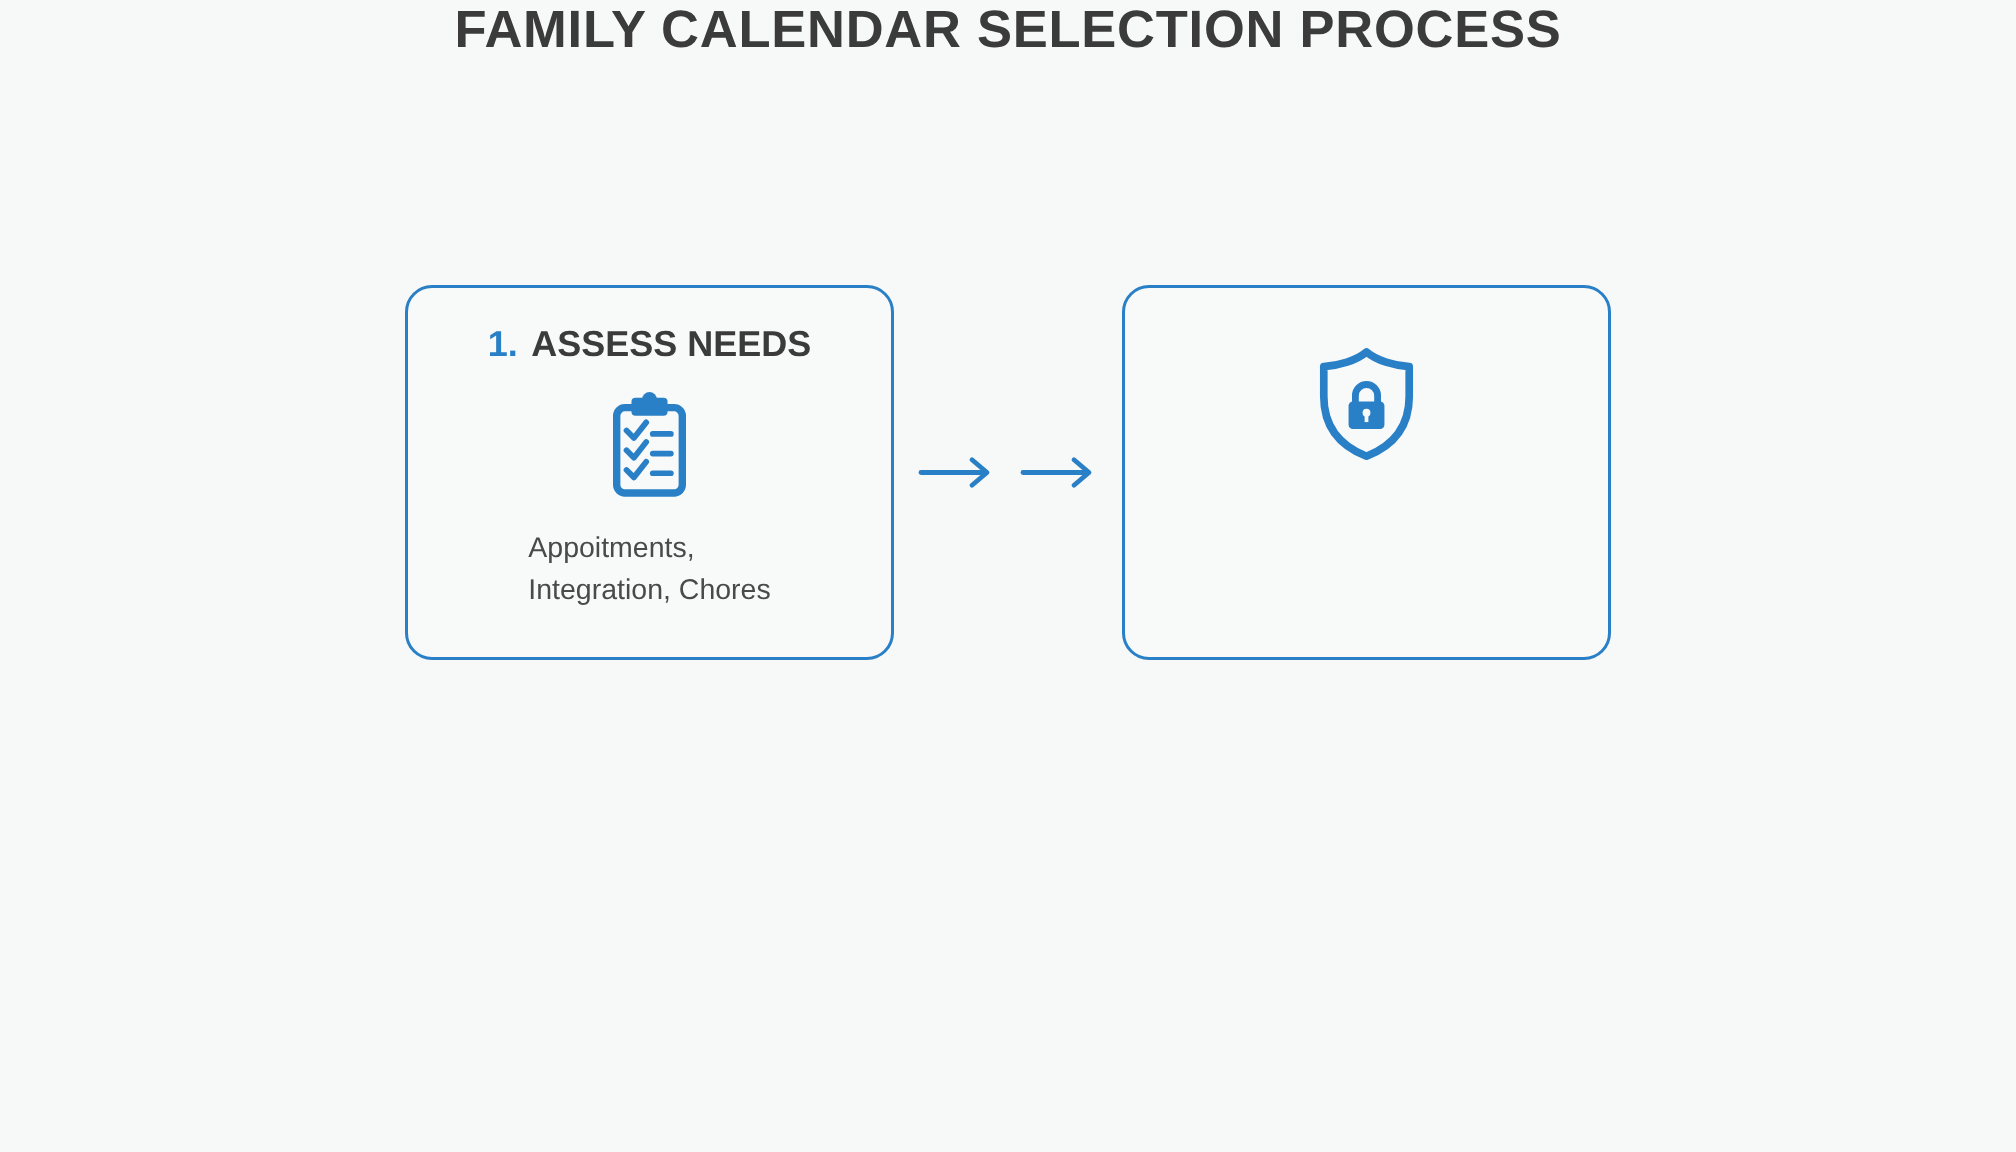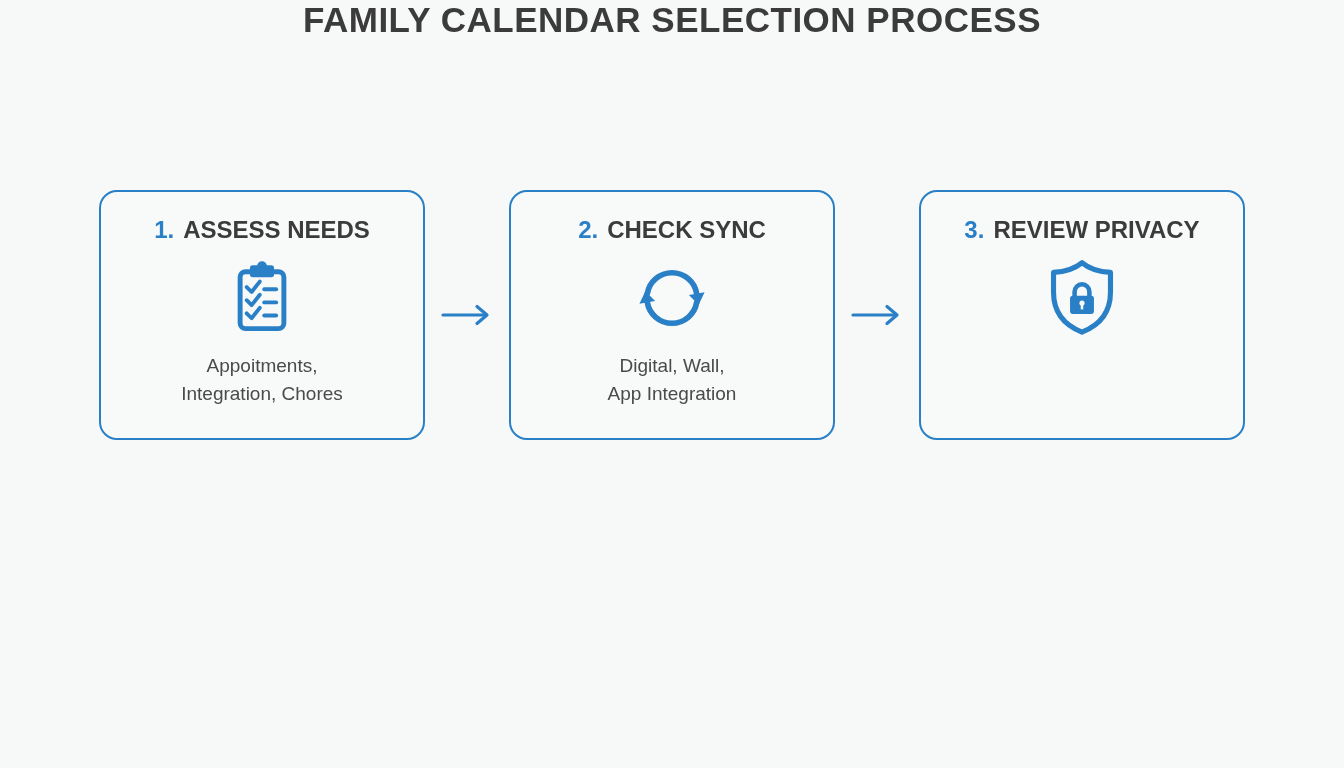--- a/index.html
+++ b/index.html
@@ -53,21 +53,21 @@
     display: flex;
     align-items: center;
     justify-content: center;
     color: var(--accent);
     margin-top: 2px;
   }
   .desc {
     font-size: 19px;
     line-height: 1.45;
     color: #4a4a4a;
-    text-align: center;
+    text-align: left;
     margin-top: 2px;
   }
   .connector {
     color: var(--accent);
     display: flex;
     align-items: center;
   }
   svg { display: block; }
 </style>
 </head>
@@ -102,49 +102,29 @@
       </div>
     </section>
 
     <div class="connector">
       <svg width="52" height="26" viewBox="0 0 52 26" aria-hidden="true">
         <path d="M2 13 H44" stroke="currentColor" stroke-width="3.2" stroke-linecap="round" fill="none"></path>
         <path d="M36 4.5 L46 13 L36 21.5" fill="none" stroke="currentColor" stroke-width="3.2" stroke-linecap="round" stroke-linejoin="round"></path>
       </svg>
     </div>
 
-    <section class="step">
-      <div class="step-title">
-        <span class="num">2.</span><span class="label">CHECK SYNC</span>
-      </div>
-      <div class="icon-wrap">
-        <svg width="82" height="82" viewBox="0 0 72 72" aria-hidden="true">
-          <path d="M14.3 32.2 A22 22 0 0 1 57.7 32.2" fill="none" stroke="currentColor" stroke-width="5" stroke-linecap="round"></path>
-          <polygon points="59.4,42 64.6,31 50.8,33.4" fill="currentColor"></polygon>
-          <path d="M57.7 39.8 A22 22 0 0 1 14.3 39.8" fill="none" stroke="currentColor" stroke-width="5" stroke-linecap="round"></path>
-          <polygon points="12.6,30 7.4,41 21.2,38.6" fill="currentColor"></polygon>
-        </svg>
-      </div>
-      <div class="desc">
-        <div>Digital, Wall,</div>
-        <div>App Integration</div>
-      </div>
-    </section>
 
     <div class="connector">
       <svg width="52" height="26" viewBox="0 0 52 26" aria-hidden="true">
         <path d="M2 13 H44" stroke="currentColor" stroke-width="3.2" stroke-linecap="round" fill="none"></path>
         <path d="M36 4.5 L46 13 L36 21.5" fill="none" stroke="currentColor" stroke-width="3.2" stroke-linecap="round" stroke-linejoin="round"></path>
       </svg>
     </div>
 
     <section class="step">
-      <div class="step-title">
-        <span class="num">3.</span><span class="label">REVIEW PRIVACY</span>
-      </div>
       <div class="icon-wrap">
         <svg width="82" height="82" viewBox="0 0 72 72" aria-hidden="true">
           <path d="M36 5 C42 10 52 13 61 13.5 V31 C61 50 50 60.5 36 66 C22 60.5 11 50 11 31 V13.5 C20 13 30 10 36 5 Z" fill="none" stroke="currentColor" stroke-width="4.5" stroke-linejoin="round"></path>
           <path d="M29.5 35 v-4.5 a6.5 6.5 0 0 1 13 0 V35" fill="none" stroke="currentColor" stroke-width="4"></path>
           <rect x="25.5" y="34" width="21" height="16" rx="2.5" fill="currentColor"></rect>
           <circle cx="36" cy="40.5" r="2.3" fill="#f8f9f9"></circle>
           <rect x="34.9" y="41.5" width="2.2" height="4.5" fill="#f8f9f9"></rect>
         </svg>
       </div>
     </section>

